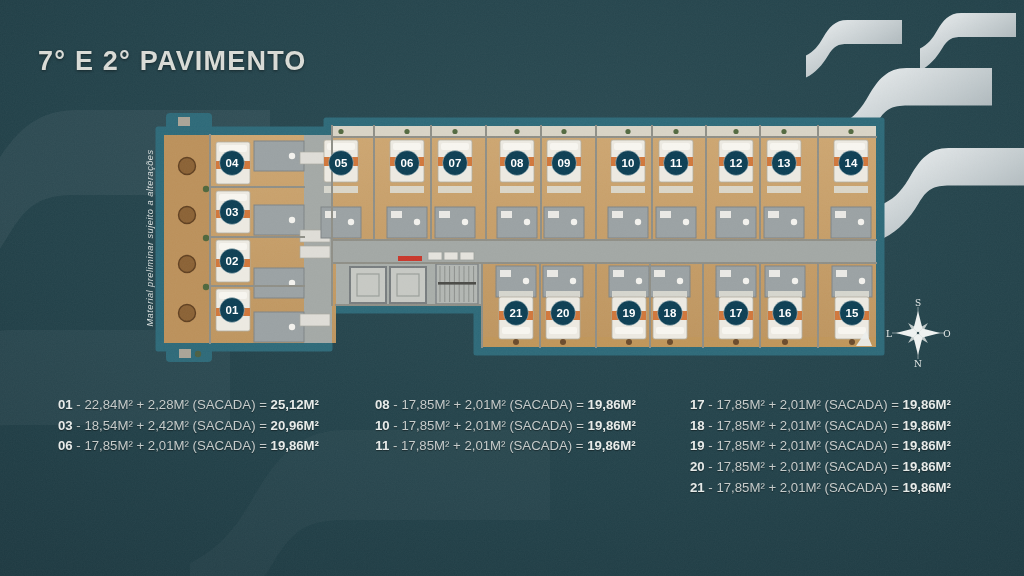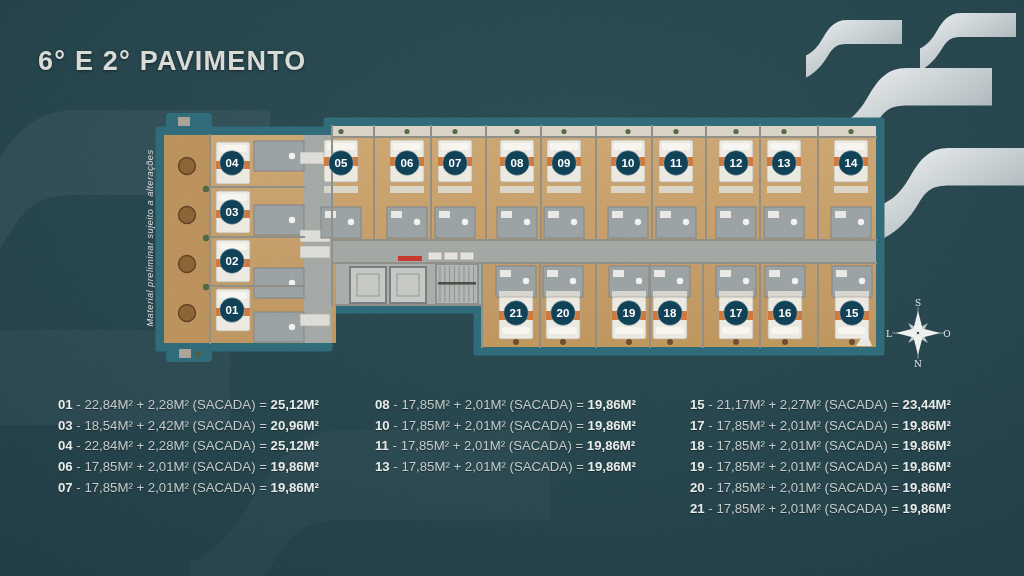--- a/index.html
+++ b/index.html
@@ -8,21 +8,21 @@
     font-family:"Liberation Sans",sans-serif;
     background:
       radial-gradient(1300px 750px at 56% 30%, #2a4a52 0%, #224149 42%, #1d3840 72%, #182f37 100%);
   }
   .scene{position:absolute;left:0;top:0;}
   .title{
     position:absolute;left:38px;top:46px;margin:0;
     font-size:27px;font-weight:bold;letter-spacing:1.2px;
     color:#d9dbd6;text-shadow:0 1px 3px rgba(0,0,0,.45);
   }
-  .areas{position:absolute;left:0;top:0;width:864px;height:576px;pointer-events:none;}
+  .areas{position:absolute;left:0;top:0;width:864px;height:576px;pointer-events:none;text-align:center;}
   .acol{position:absolute;top:395px;font-size:13.2px;line-height:20.7px;
         color:#c6cccb;white-space:nowrap;text-shadow:0 1px 1px rgba(0,0,0,.4);}
   #col-0{left:58px}#col-1{left:375px}#col-2{left:690px}
   .acol b{color:#e7ebe9;font-weight:bold;}
   .disc{fill:#d8dedd;font-size:9.3px;font-style:italic;letter-spacing:.45px;}
   .badge-txt{fill:#ffffff;font-weight:bold;font-size:11.5px;}
   .cmp-letter{fill:#e6eae8;font-family:"DejaVu Serif",serif;font-size:9px;}
 </style>
 </head>
 <body>
@@ -413,38 +413,34 @@
       <circle cx="0" cy="0" r="1.6" fill="#1d3840" stroke="#eef1f0" stroke-width="0.8"></circle>
       <text class="cmp-letter" x="0" y="-27" text-anchor="middle">S</text>
       <text class="cmp-letter" x="0" y="34" text-anchor="middle">N</text>
       <text class="cmp-letter" x="-29" y="3.5" text-anchor="middle">L</text>
       <text class="cmp-letter" x="29" y="3.5" text-anchor="middle">O</text>
     </g>
 
     <rect x="0" y="0" width="1024" height="576" filter="url(#noise)" opacity="0.09"></rect>
   </svg>
 
-  <h1 class="title">6° E 2° PAVIMENTO</h1>
+  <h1 class="title">7° E 2° PAVIMENTO</h1>
 
   <div class="areas">
     <div class="acol" id="col-0">
         <div><b>01</b><span> - 22,84M² + 2,28M² (SACADA) = </span><b>25,12M²</b></div>
         <div><b>03</b><span> - 18,54M² + 2,42M² (SACADA) = </span><b>20,96M²</b></div>
-        <div><b>04</b><span> - 22,84M² + 2,28M² (SACADA) = </span><b>25,12M²</b></div>
         <div><b>06</b><span> - 17,85M² + 2,01M² (SACADA) = </span><b>19,86M²</b></div>
-        <div><b>07</b><span> - 17,85M² + 2,01M² (SACADA) = </span><b>19,86M²</b></div>
       </div>
     <div class="acol" id="col-1">
         <div><b>08</b><span> - 17,85M² + 2,01M² (SACADA) = </span><b>19,86M²</b></div>
         <div><b>10</b><span> - 17,85M² + 2,01M² (SACADA) = </span><b>19,86M²</b></div>
         <div><b>11</b><span> - 17,85M² + 2,01M² (SACADA) = </span><b>19,86M²</b></div>
-        <div><b>13</b><span> - 17,85M² + 2,01M² (SACADA) = </span><b>19,86M²</b></div>
       </div>
     <div class="acol" id="col-2">
-        <div><b>15</b><span> - 21,17M² + 2,27M² (SACADA) = </span><b>23,44M²</b></div>
         <div><b>17</b><span> - 17,85M² + 2,01M² (SACADA) = </span><b>19,86M²</b></div>
         <div><b>18</b><span> - 17,85M² + 2,01M² (SACADA) = </span><b>19,86M²</b></div>
         <div><b>19</b><span> - 17,85M² + 2,01M² (SACADA) = </span><b>19,86M²</b></div>
         <div><b>20</b><span> - 17,85M² + 2,01M² (SACADA) = </span><b>19,86M²</b></div>
         <div><b>21</b><span> - 17,85M² + 2,01M² (SACADA) = </span><b>19,86M²</b></div>
       </div>
   </div>
 </div>
 
 </body></html>

